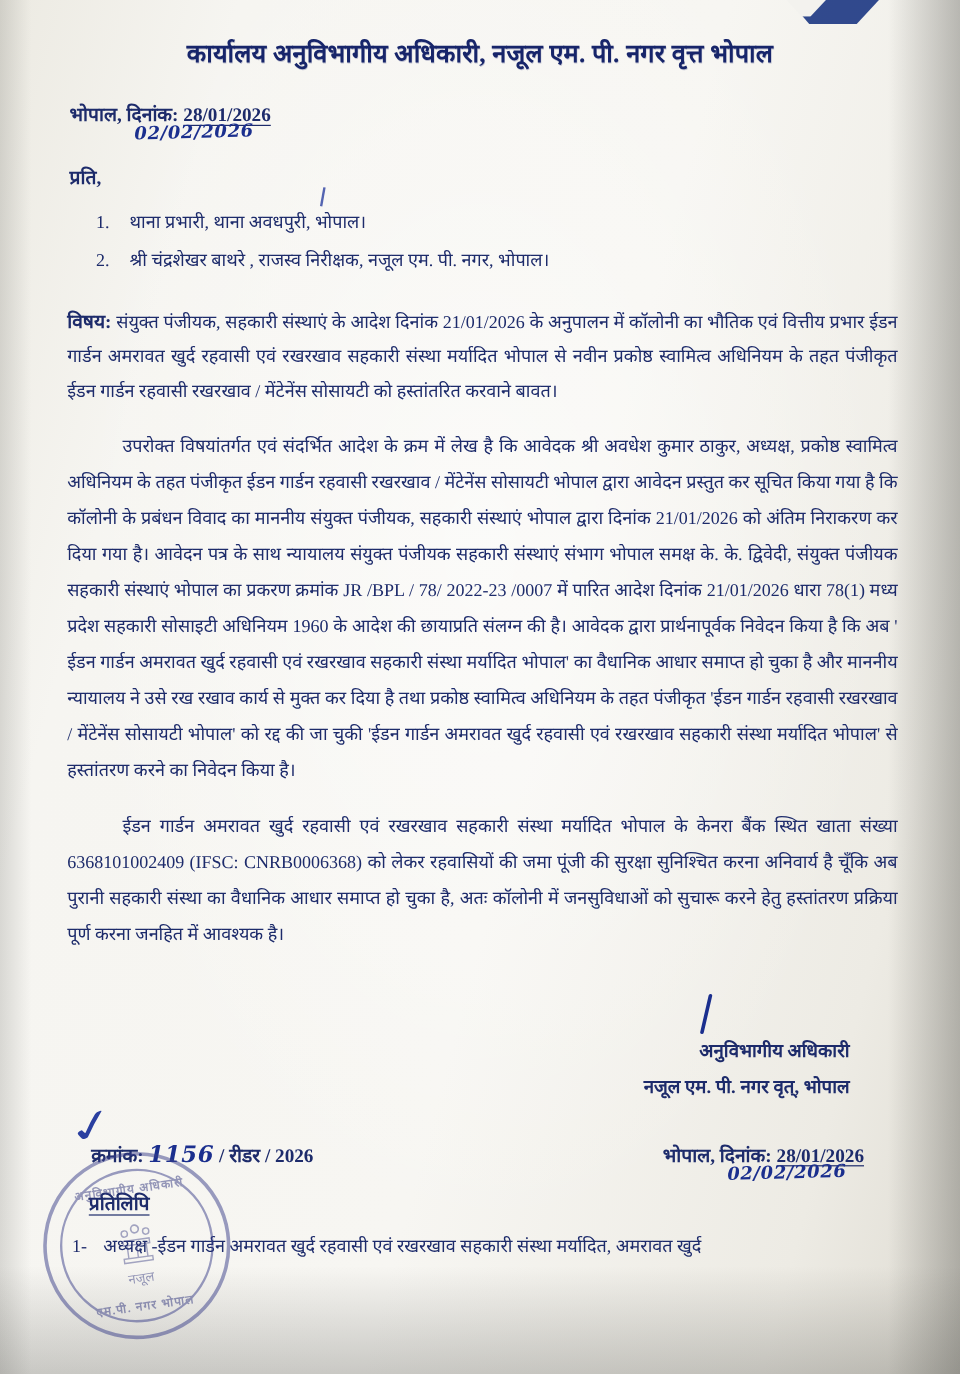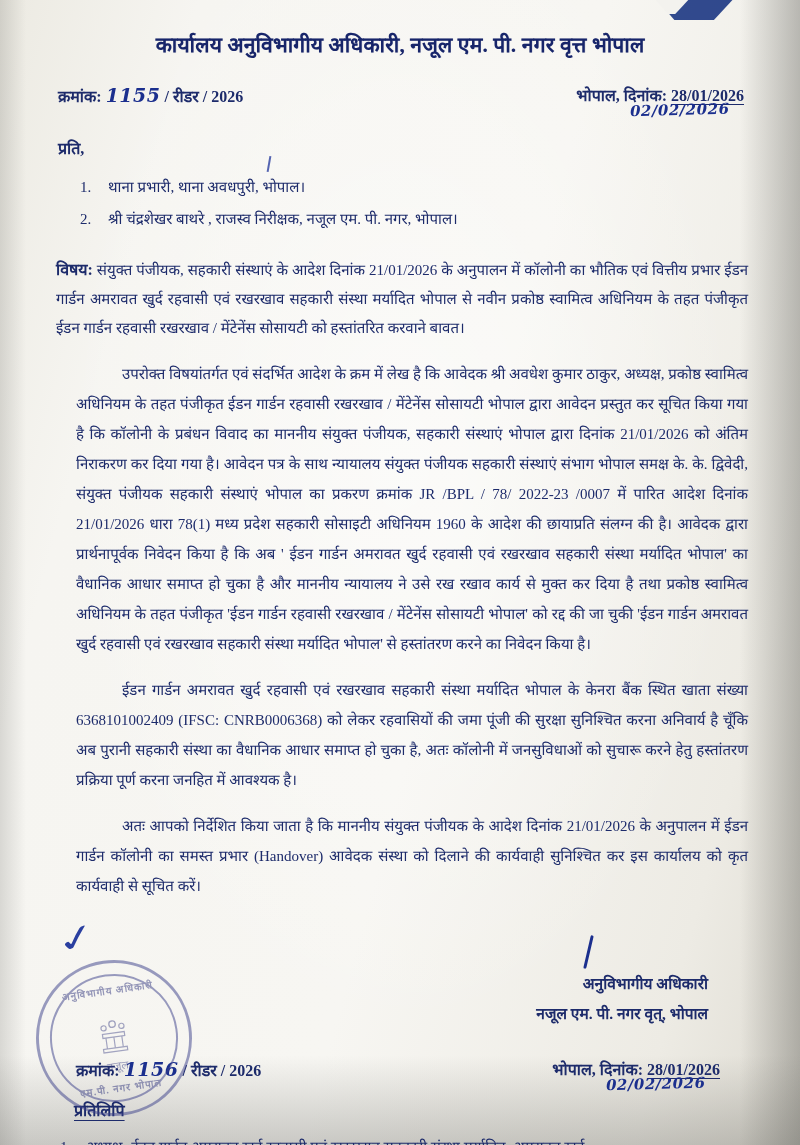--- a/index.html
+++ b/index.html
@@ -136,21 +136,21 @@
     font-size: 15px;
     line-height: 1.95;
     text-align: justify;
   }
   .subject-label {
     font-weight: bold;
     font-size: 16px;
   }
 
   .para {
-    padding: 0 52px 0 76px;
+    padding: 0 52px 0 56px;
     margin-top: 16px;
     font-size: 15px;
     line-height: 2.0;
     text-align: justify;
     text-indent: 46px;
   }
 
   .sign-block {
     margin-top: 34px;
     padding-right: 92px;
@@ -281,25 +281,20 @@
   <div class="edge-dark-right"></div>
   <div class="edge-dark-bottom"></div>
   <div class="top-mark"></div>
   <div class="top-mark2"></div>
 
   <div class="content">
 
     <div class="doc-title">कार्यालय अनुविभागीय अधिकारी, नजूल एम. पी. नगर वृत्त भोपाल</div>
 
     <div class="row-line">
-      <div>
-        <span>क्रमांक:</span>
-        <span class="handwrite" style="font-size:19px;">1155</span>
-        <span>/ रीडर / 2026</span>
-      </div>
       <div class="date-stack">
         <span>भोपाल, दिनांक:</span>
         <span class="underline">28/01/2026</span>
         <span class="date-second handwrite">02/02/2026</span>
       </div>
     </div>
 
     <div class="prati">प्रति,</div>
     <div class="strike-small"></div>
 
@@ -314,21 +309,20 @@
       </li>
     </ul>
 
     <div class="subject-block">
       <span class="subject-label">विषय:</span>
       <span>संयुक्त पंजीयक, सहकारी संस्थाएं के आदेश दिनांक 21/01/2026 के अनुपालन में कॉलोनी का भौतिक एवं वित्तीय प्रभार ईडन गार्डन अमरावत खुर्द रहवासी एवं रखरखाव सहकारी संस्था मर्यादित भोपाल से नवीन प्रकोष्ठ स्वामित्व अधिनियम के तहत पंजीकृत ईडन गार्डन रहवासी रखरखाव / मेंटेनेंस सोसायटी को हस्तांतरित करवाने बावत।</span>
     </div>
 
     <div class="para">उपरोक्त विषयांतर्गत एवं संदर्भित आदेश के क्रम में लेख है कि आवेदक श्री अवधेश कुमार ठाकुर, अध्यक्ष, प्रकोष्ठ स्वामित्व अधिनियम के तहत पंजीकृत ईडन गार्डन रहवासी रखरखाव / मेंटेनेंस सोसायटी भोपाल द्वारा आवेदन प्रस्तुत कर सूचित किया गया है कि कॉलोनी के प्रबंधन विवाद का माननीय संयुक्त पंजीयक, सहकारी संस्थाएं भोपाल द्वारा दिनांक 21/01/2026 को अंतिम निराकरण कर दिया गया है। आवेदन पत्र के साथ न्यायालय संयुक्त पंजीयक सहकारी संस्थाएं संभाग भोपाल समक्ष के. के. द्विवेदी, संयुक्त पंजीयक सहकारी संस्थाएं भोपाल का प्रकरण क्रमांक JR /BPL / 78/ 2022-23 /0007 में पारित आदेश दिनांक 21/01/2026 धारा 78(1) मध्य प्रदेश सहकारी सोसाइटी अधिनियम 1960 के आदेश की छायाप्रति संलग्न की है। आवेदक द्वारा प्रार्थनापूर्वक निवेदन किया है कि अब ' ईडन गार्डन अमरावत खुर्द रहवासी एवं रखरखाव सहकारी संस्था मर्यादित भोपाल' का वैधानिक आधार समाप्त हो चुका है और माननीय न्यायालय ने उसे रख रखाव कार्य से मुक्त कर दिया है तथा प्रकोष्ठ स्वामित्व अधिनियम के तहत पंजीकृत 'ईडन गार्डन रहवासी रखरखाव / मेंटेनेंस सोसायटी भोपाल' को  रद्द की जा चुकी 'ईडन गार्डन अमरावत खुर्द रहवासी एवं रखरखाव सहकारी संस्था मर्यादित भोपाल' से हस्तांतरण करने का निवेदन किया है।</div>
     <div class="para">ईडन गार्डन अमरावत खुर्द रहवासी एवं रखरखाव सहकारी संस्था मर्यादित भोपाल के केनरा बैंक स्थित खाता संख्या 6368101002409 (IFSC: CNRB0006368) को लेकर रहवासियों की जमा पूंजी की सुरक्षा सुनिश्चित करना अनिवार्य है चूँकि अब पुरानी सहकारी संस्था का वैधानिक आधार समाप्त हो चुका है, अतः कॉलोनी में जनसुविधाओं को सुचारू करने हेतु हस्तांतरण प्रक्रिया पूर्ण करना जनहित में आवश्यक है।</div>
-    <div class="para">अतः आपको निर्देशित किया जाता है कि माननीय संयुक्त पंजीयक के आदेश दिनांक 21/01/2026 के अनुपालन में ईडन गार्डन कॉलोनी का समस्त प्रभार (Handover) आवेदक संस्था को दिलाने की कार्यवाही सुनिश्चित कर इस कार्यालय को कृत कार्यवाही से सूचित करें।</div>
 
     <div class="sign-block">
       <span class="sig-stroke"></span>
       <div>अनुविभागीय अधिकारी</div>
       <div>नजूल एम. पी. नगर वृत्, भोपाल</div>
     </div>
 
     <div class="second-ref">
       <div>
         <span>क्रमांक:</span>

